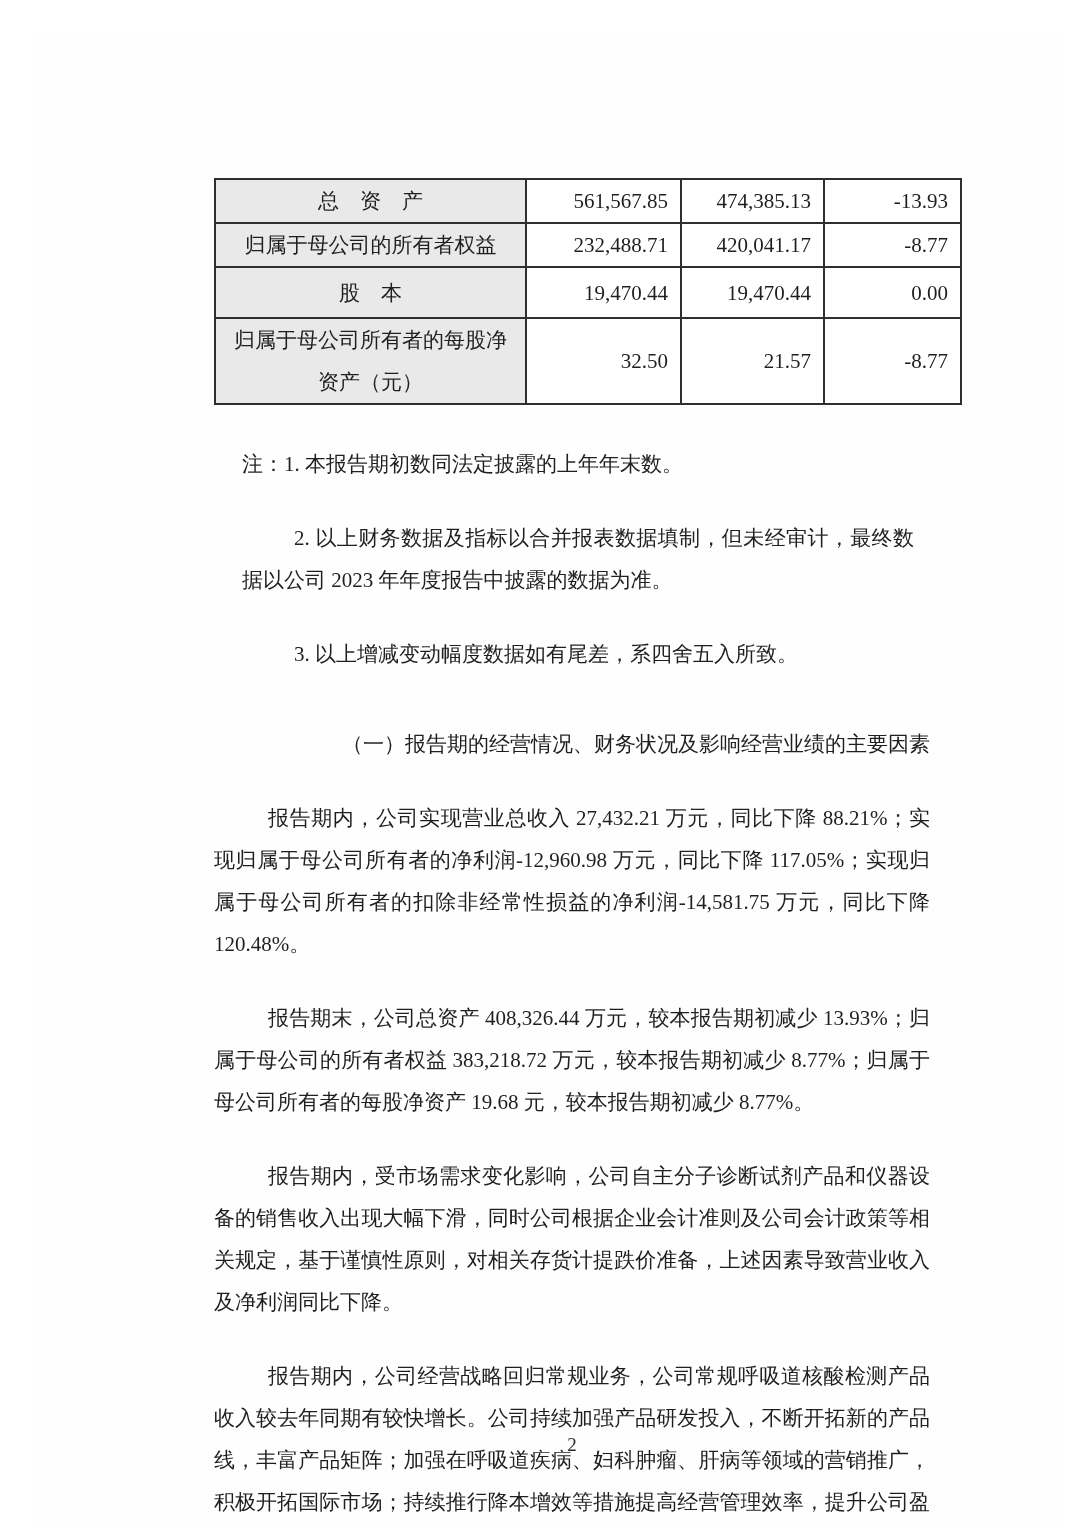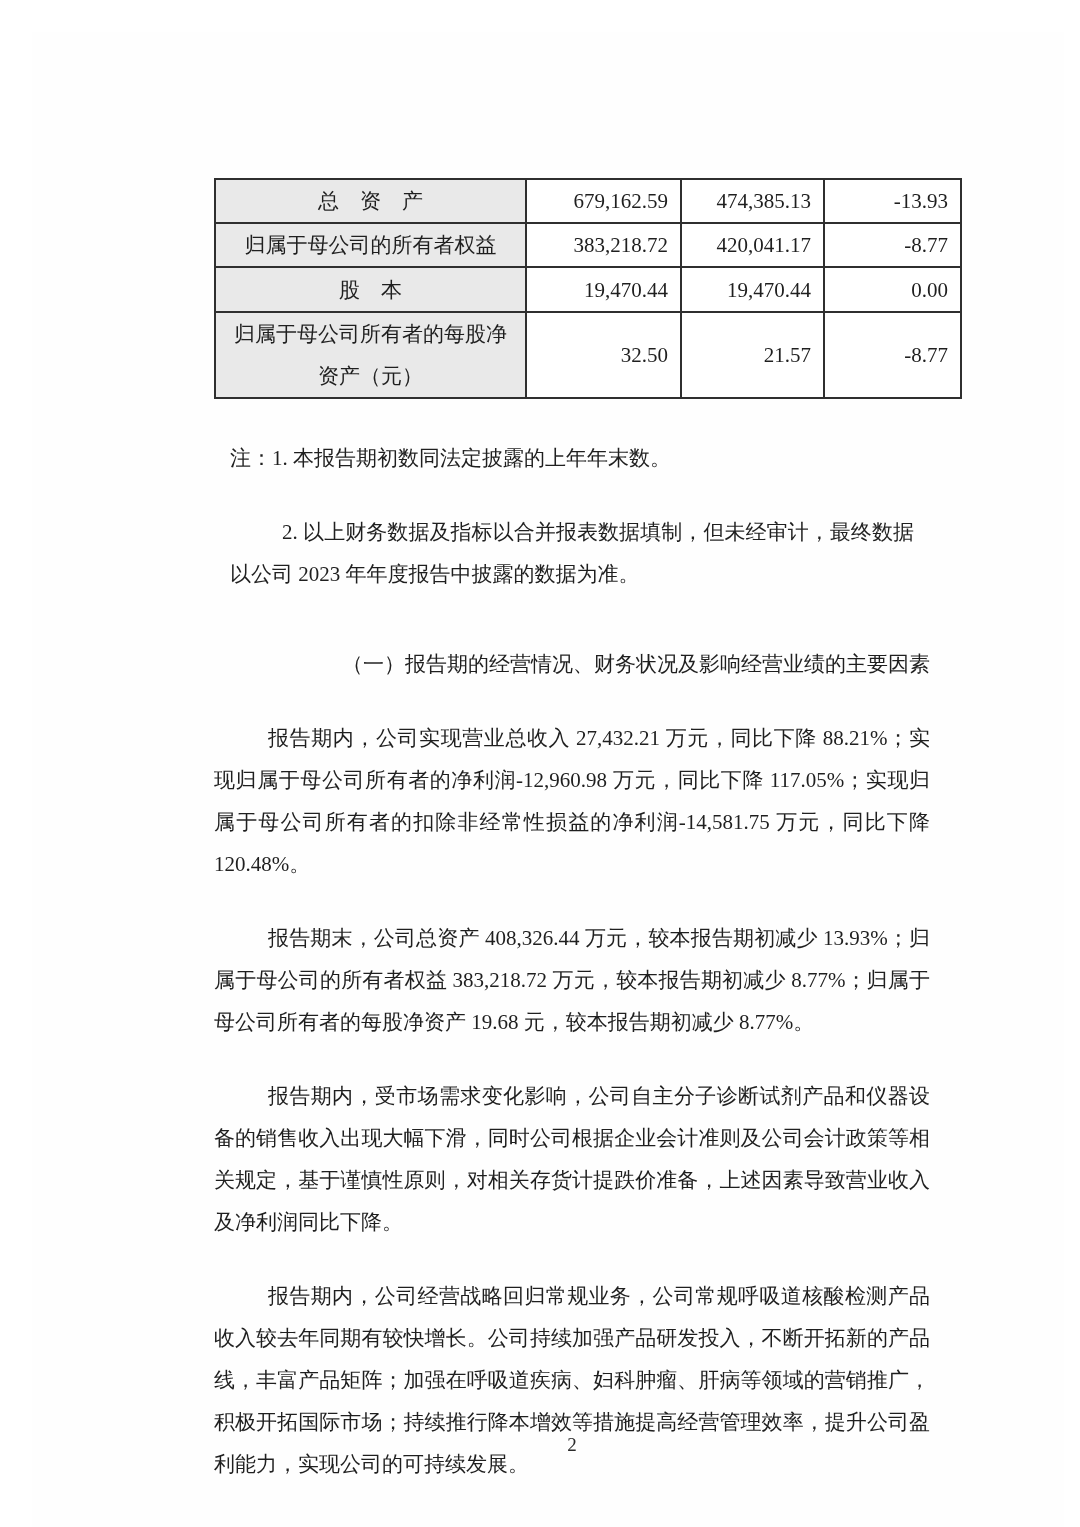--- a/index.html
+++ b/index.html
@@ -27,35 +27,35 @@
     width: 746px;
     margin-left: 16px;
   }
   table.fin td {
     border: 2px solid #2f2f2f;
     vertical-align: middle;
     font-size: 21px;
   }
   table.fin tr:nth-child(1) td { height: 44px; }
   table.fin tr:nth-child(2) td { height: 44px; }
-  table.fin tr:nth-child(3) td { height: 45px; }
+  table.fin tr:nth-child(3) td { height: 51px; }
   table.fin tr:nth-child(4) td { height: 84px; }
   .cell-label {
     background: #e9e9e9;
     text-align: center;
     padding: 0 10px;
     line-height: 42px;
   }
   .cell-num {
     background: #ffffff;
     text-align: right;
     padding: 0 12px;
   }
   .notes { margin-top: 6px; }
-  .note { text-align: justify; }
+  .note { text-align: justify; margin-left: 12px; }
   .note.indent { text-indent: 52px; }
   .sec-heading {
     margin-top: 40px;
     font-weight: bold;
     text-indent: 54px;
     letter-spacing: 1px;
   }
   .subheading { text-indent: 54px; text-align: right; }
   .para {
     text-align: justify;
@@ -80,27 +80,27 @@
     <table class="fin">
       <colgroup>
         <col style="width:311px">
           <col style="width:155px">
           <col style="width:143px">
           <col style="width:137px">
       </colgroup>
       <tbody>
         <tr>
           <td class="cell-label">总　资　产</td>
-          <td class="cell-num">679,162.59</td>
+          <td class="cell-num">561,567.85</td>
           <td class="cell-num">474,385.13</td>
           <td class="cell-num">-13.93</td>
         </tr>
         <tr>
           <td class="cell-label">归属于母公司的所有者权益</td>
-          <td class="cell-num">383,218.72</td>
+          <td class="cell-num">232,488.71</td>
           <td class="cell-num">420,041.17</td>
           <td class="cell-num">-8.77</td>
         </tr>
         <tr>
           <td class="cell-label">股　本</td>
           <td class="cell-num">19,470.44</td>
           <td class="cell-num">19,470.44</td>
           <td class="cell-num">0.00</td>
         </tr>
         <tr>
@@ -108,20 +108,21 @@
           <td class="cell-num">32.50</td>
           <td class="cell-num">21.57</td>
           <td class="cell-num">-8.77</td>
         </tr>
       </tbody>
     </table>
 
     <div class="notes">
       <div class="note">注：1. 本报告期初数同法定披露的上年年末数。</div>
       <div class="note indent">2. 以上财务数据及指标以合并报表数据填制，但未经审计，最终数据以公司 2023 年年度报告中披露的数据为准。</div>
+      <div class="note indent">3. 以上增减变动幅度数据如有尾差，系四舍五入所致。</div>
     </div>
 
     <div class="subheading">（一）报告期的经营情况、财务状况及影响经营业绩的主要因素</div>
 
     <div class="para">报告期内，公司实现营业总收入 27,432.21 万元，同比下降 88.21%；实现归属于母公司所有者的净利润-12,960.98 万元，同比下降 117.05%；实现归属于母公司所有者的扣除非经常性损益的净利润-14,581.75 万元，同比下降 120.48%。</div>
     <div class="para">报告期末，公司总资产 408,326.44 万元，较本报告期初减少 13.93%；归属于母公司的所有者权益 383,218.72 万元，较本报告期初减少 8.77%；归属于母公司所有者的每股净资产 19.68 元，较本报告期初减少 8.77%。</div>
     <div class="para">报告期内，受市场需求变化影响，公司自主分子诊断试剂产品和仪器设备的销售收入出现大幅下滑，同时公司根据企业会计准则及公司会计政策等相关规定，基于谨慎性原则，对相关存货计提跌价准备，上述因素导致营业收入及净利润同比下降。</div>
     <div class="para">报告期内，公司经营战略回归常规业务，公司常规呼吸道核酸检测产品收入较去年同期有较快增长。公司持续加强产品研发投入，不断开拓新的产品线，丰富产品矩阵；加强在呼吸道疾病、妇科肿瘤、肝病等领域的营销推广，积极开拓国际市场；持续推行降本增效等措施提高经营管理效率，提升公司盈利能力，实现公司的可持续发展。</div>
 
     <div class="subheading">（二）上表中有关项目增减变动幅度达 30%以上的</div>

